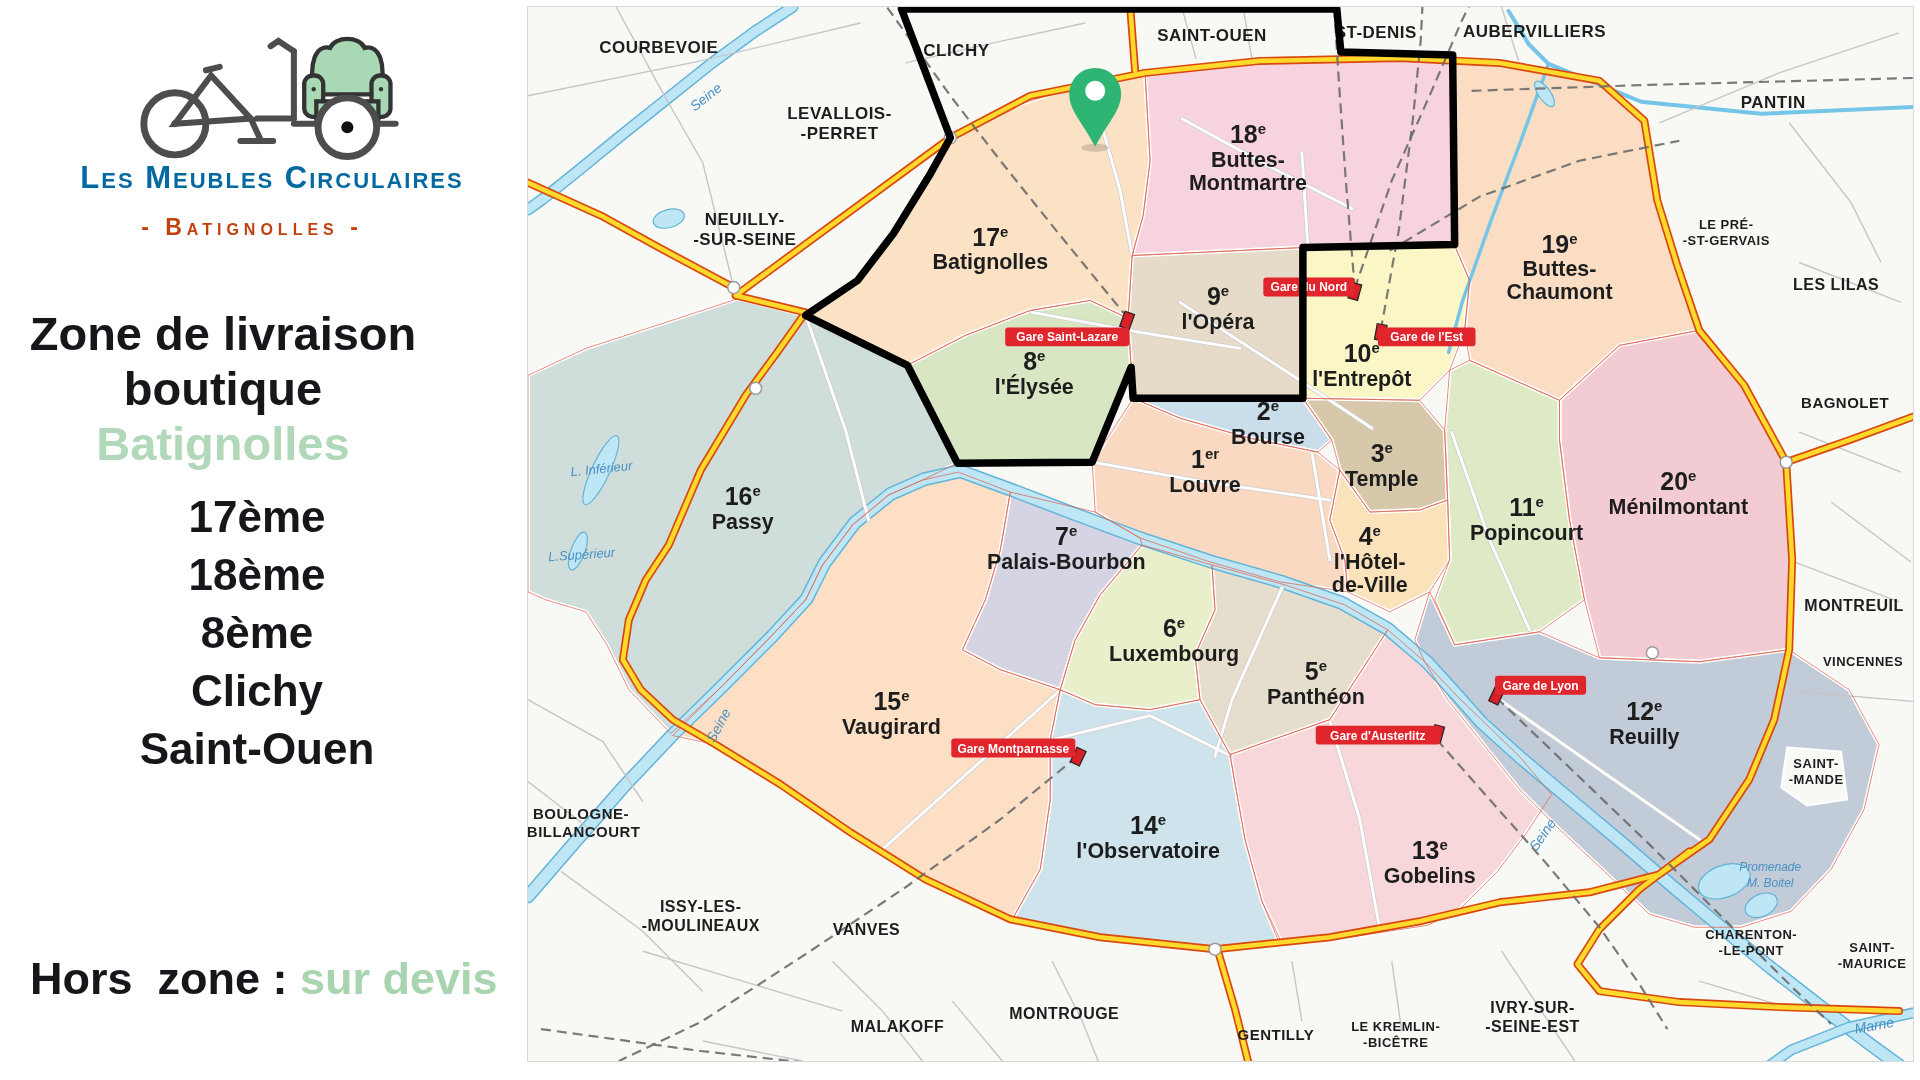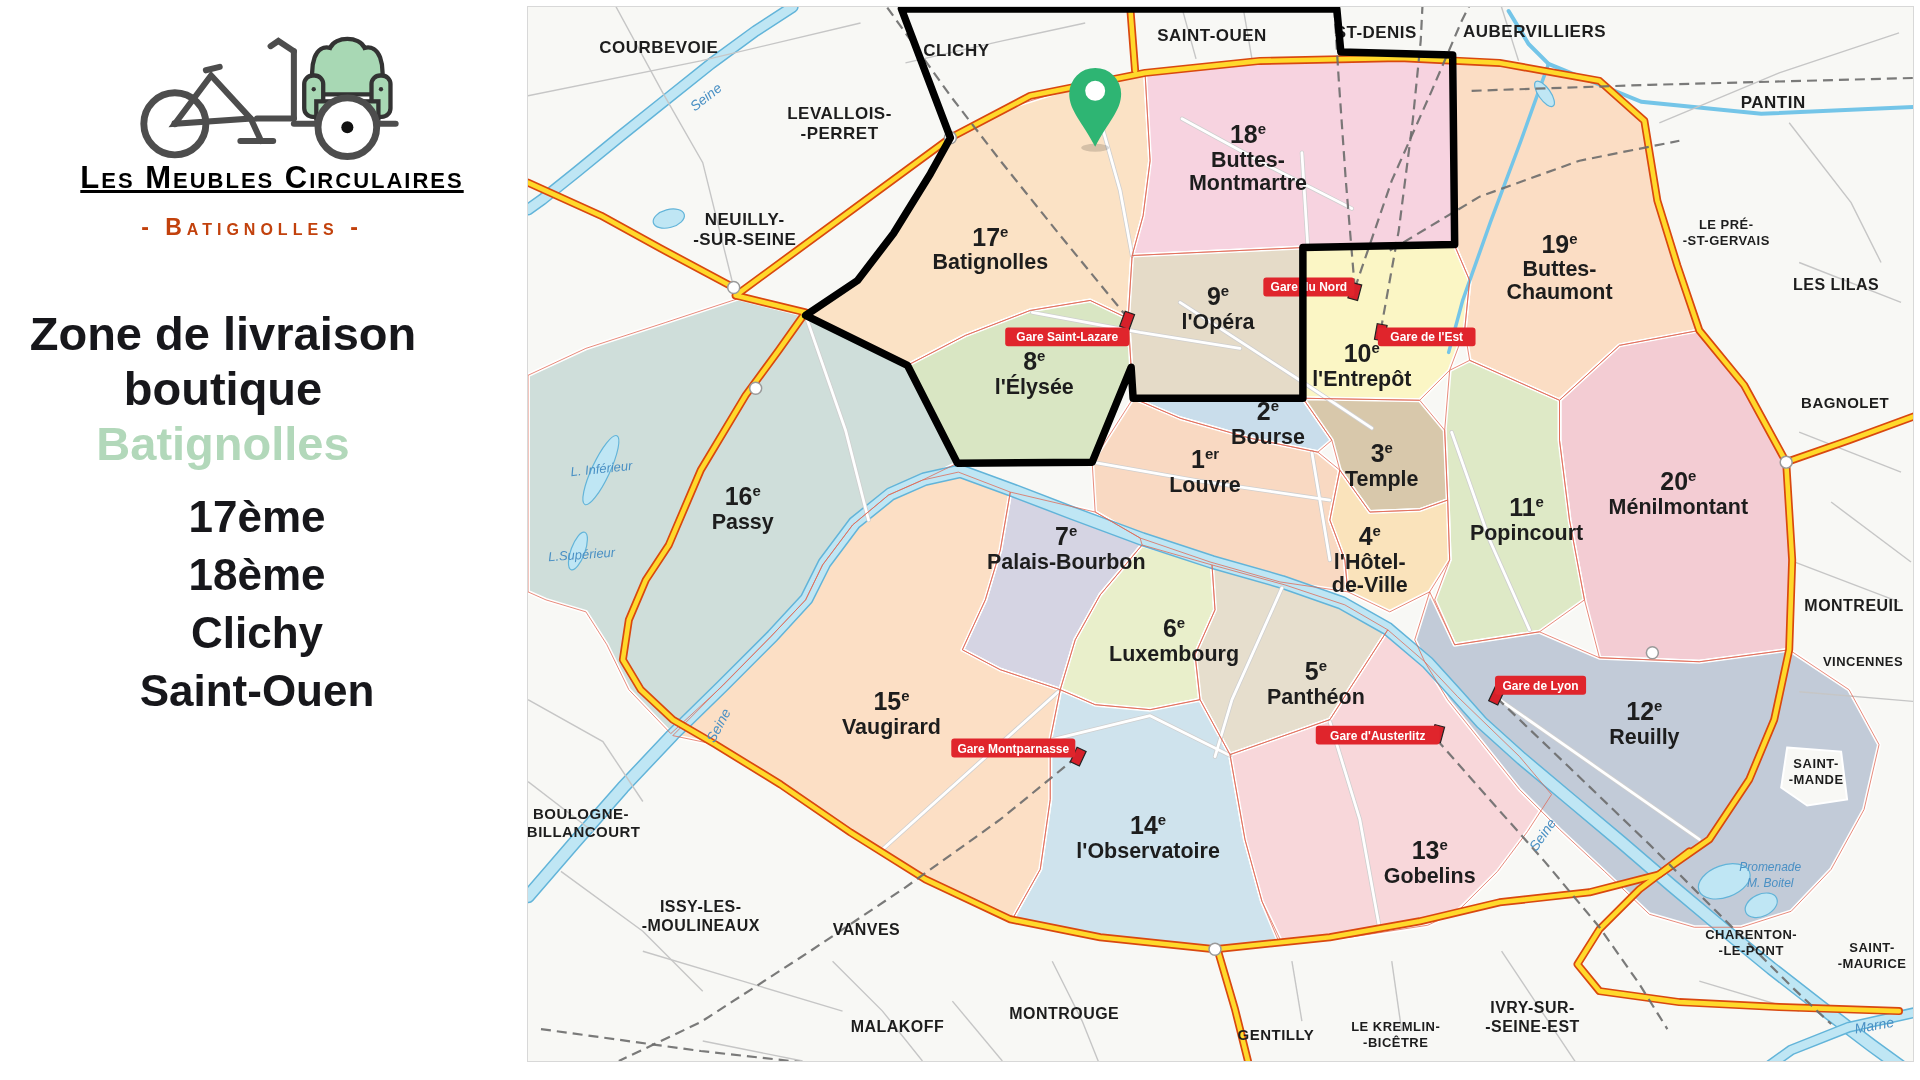--- a/index.html
+++ b/index.html
@@ -1,21 +1,21 @@
 <!DOCTYPE html>
 <html><head>
 <meta charset="utf-8">
 <style>
   * { margin:0; padding:0; box-sizing:border-box; }
   html,body { width:1920px; height:1080px; background:#ffffff; overflow:hidden;
               font-family:"Liberation Sans", sans-serif; }
   .left-panel { position:absolute; left:0; top:0; width:527px; height:1080px; background:#fff; }
   .logo-svg { position:absolute; left:128px; top:22px; width:280px; height:138px; }
   .brand { position:absolute; left:0; top:160px; width:544px; text-align:center;
-           font-variant:small-caps; font-weight:600; font-size:31px; letter-spacing:2px; color:#000000;text-decoration:underline; }
+           font-variant:small-caps; font-weight:600; font-size:31px; letter-spacing:2px; color:#0369a1; }
   .branch { position:absolute; left:0; top:214px; width:504px; text-align:center;
             font-variant:small-caps; font-weight:600; font-size:23px; letter-spacing:5px; color:#c2410c; }
   .title { position:absolute; left:0; top:306px; width:440px; text-align:center;
            font-size:47px; line-height:55px; font-weight:800; color:#17171b;padding-left:6px; }
   .title .green { color:#b2d8ba; }
   .zones { position:absolute; left:0; top:488px; width:514px; text-align:center;
            font-size:44px; line-height:58px; font-weight:700; color:#17171b; }
   .footer { position:absolute; left:30px; top:953px; font-size:45px; font-weight:800;
             color:#17171b; white-space:pre; }
   .footer .green { color:#a9d4b0; }
@@ -59,23 +59,25 @@
   <div class="brand">Les Meubles Circulaires</div>
   <div class="branch">- Batignolles -</div>
   <div class="title">
     <span>Zone de livraison</span><br>
     <span>boutique</span>
     <span class="green">Batignolles</span>
   </div>
   <div class="zones">
     <div>17ème</div>
     <div>18ème</div>
+    <div>8ème</div>
     <div>Clichy</div>
     <div>Saint-Ouen</div>
   </div>
+  <div class="footer"><span>Hors  zone : </span><span class="green">sur devis</span></div>
 </div>
 
 <div class="map-wrap">
   <svg id="map-svg" viewBox="527 6 1387 1056" preserveAspectRatio="none">
       <rect x="527" y="6" width="1387" height="1056" fill="#f8f8f5"></rect>
       <polygon points="738,298 805,315 907,365 957,463 922,480 888,495 852,525 822,565 805,600 770,637 722,686 670,734 628,690 606,645 585,612 545,600 527,592 527,375 585,348 665,322" fill="#cfdeda" stroke="#ffffff" stroke-width="4" stroke-linejoin="round"></polygon>
       <polygon points="950,137 1005,108 1062,90 1145,73 1150,160 1143,215 1132,255 1128,318 1090,300 1030,310 965,335 907,365 805,315 857,280 893,233 930,173" fill="#fbe2c5" stroke="#ffffff" stroke-width="4" stroke-linejoin="round"></polygon>
       <polygon points="1145,73 1260,61 1400,57 1452,60 1455,130 1455,245 1303,247 1132,255 1143,215 1150,160" fill="#f7d3e0" stroke="#ffffff" stroke-width="4" stroke-linejoin="round"></polygon>
       <polygon points="1455,130 1455,60 1500,62 1600,80 1645,120 1658,200 1678,265 1700,330 1620,345 1560,400 1470,360 1465,330 1470,280 1455,245" fill="#fbddc4" stroke="#ffffff" stroke-width="4" stroke-linejoin="round"></polygon>
       <polygon points="1700,330 1745,385 1787,462 1793,560 1790,650 1700,662 1600,658 1585,600 1570,520 1560,440 1560,400 1620,345" fill="#f3ccd3" stroke="#ffffff" stroke-width="4" stroke-linejoin="round"></polygon>

